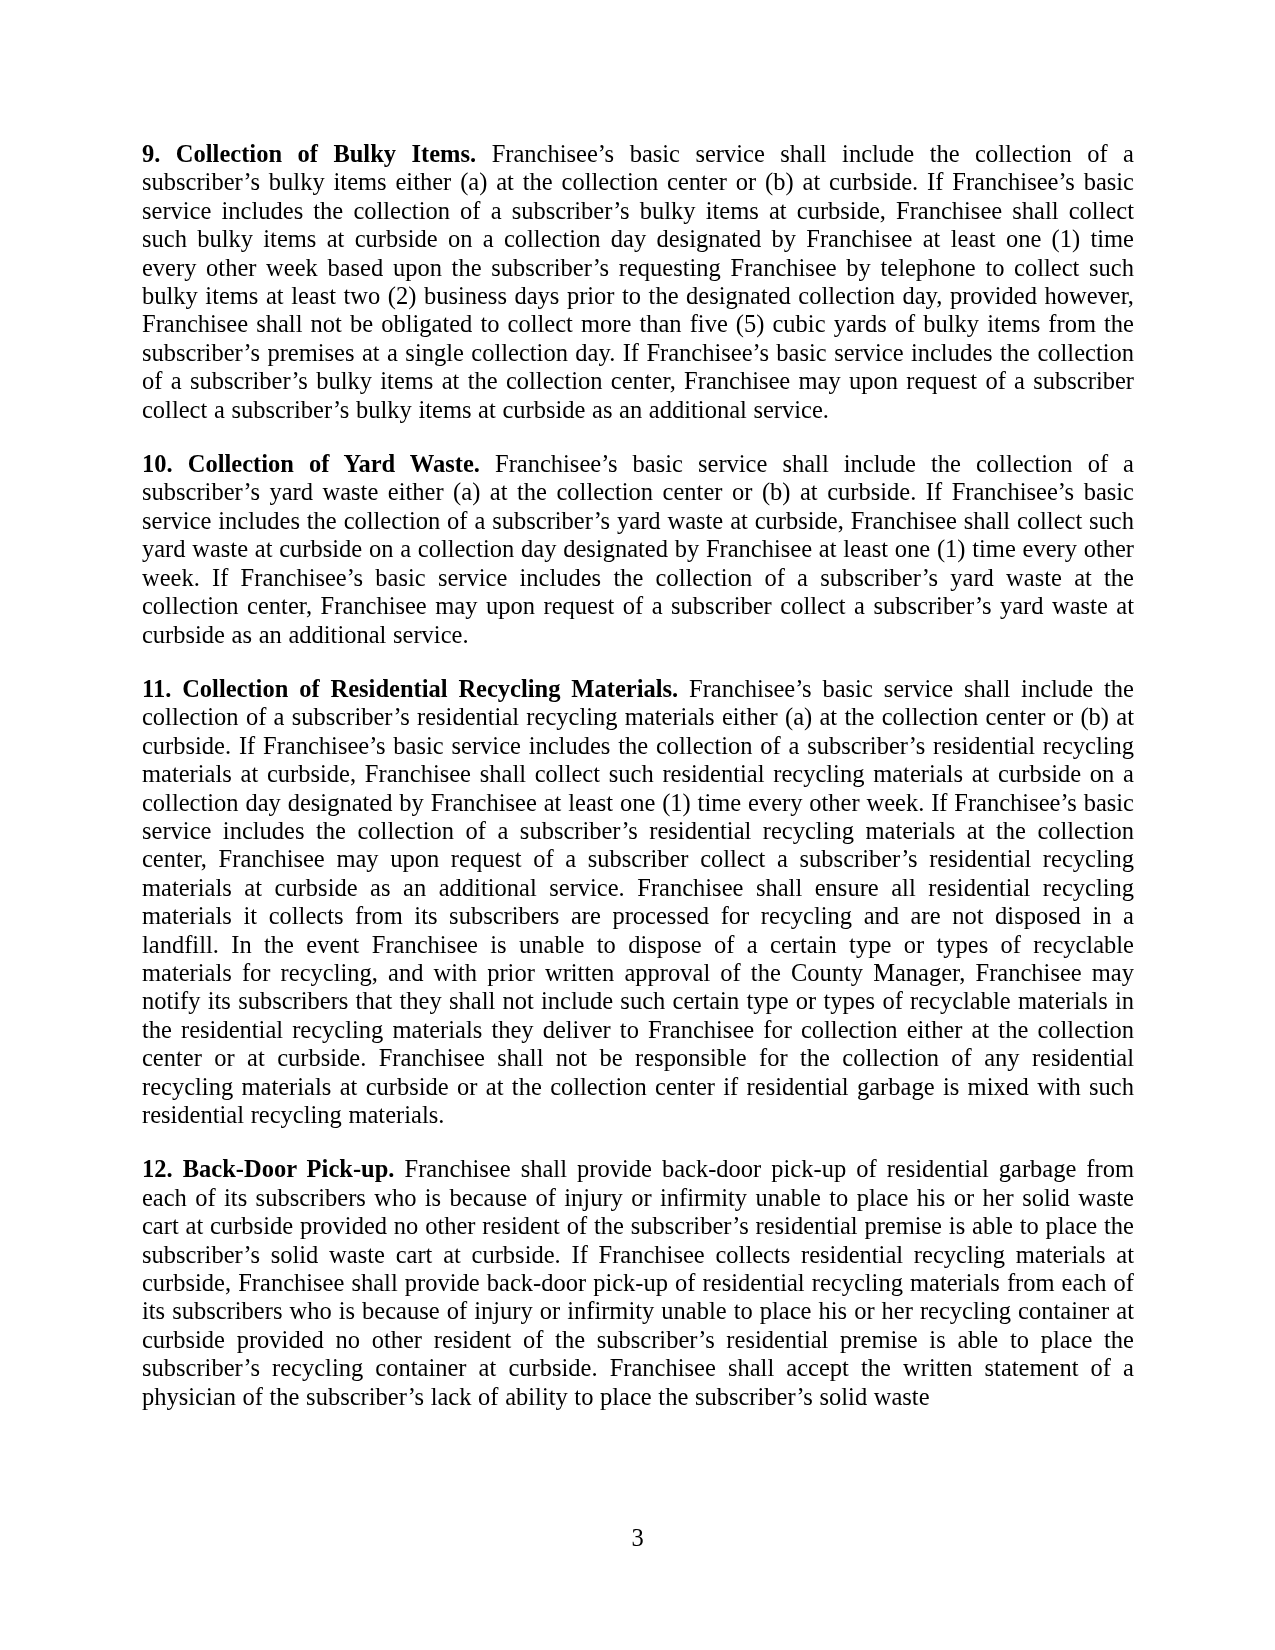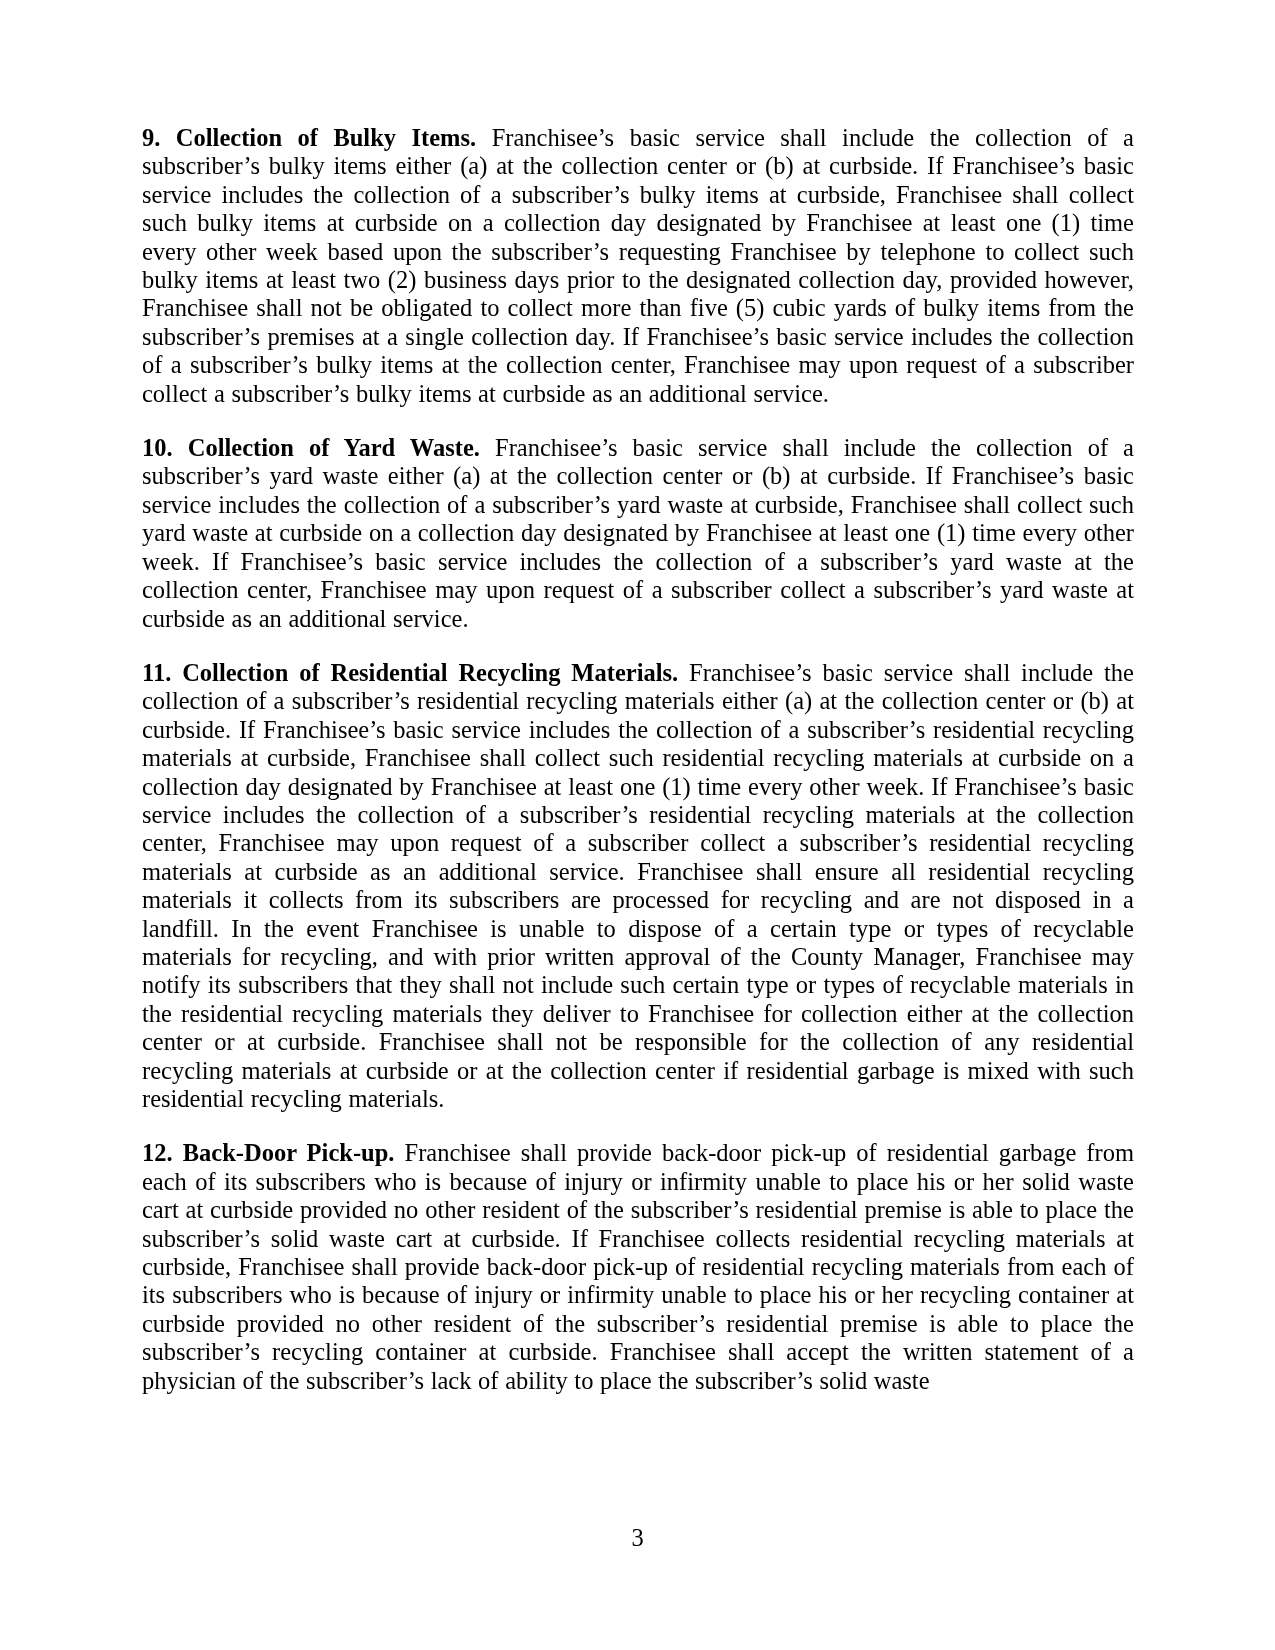--- a/index.html
+++ b/index.html
@@ -12,21 +12,21 @@
       width: 1275px;
       height: 1650px;
       background: #ffffff;
       color: #000000;
       font-family: "Liberation Serif", serif;
       overflow: hidden;
     }
     .content {
       position: absolute;
       left: 142px;
-      top: 124px;
+      top: 140px;
       width: 992px;
     }
     .para {
       margin: 0 0 26px 0;
       text-align: justify;
       font-size: 24.5px;
       line-height: 28.4px;
       word-spacing: 0.5px;
     }
     .para:last-child {

